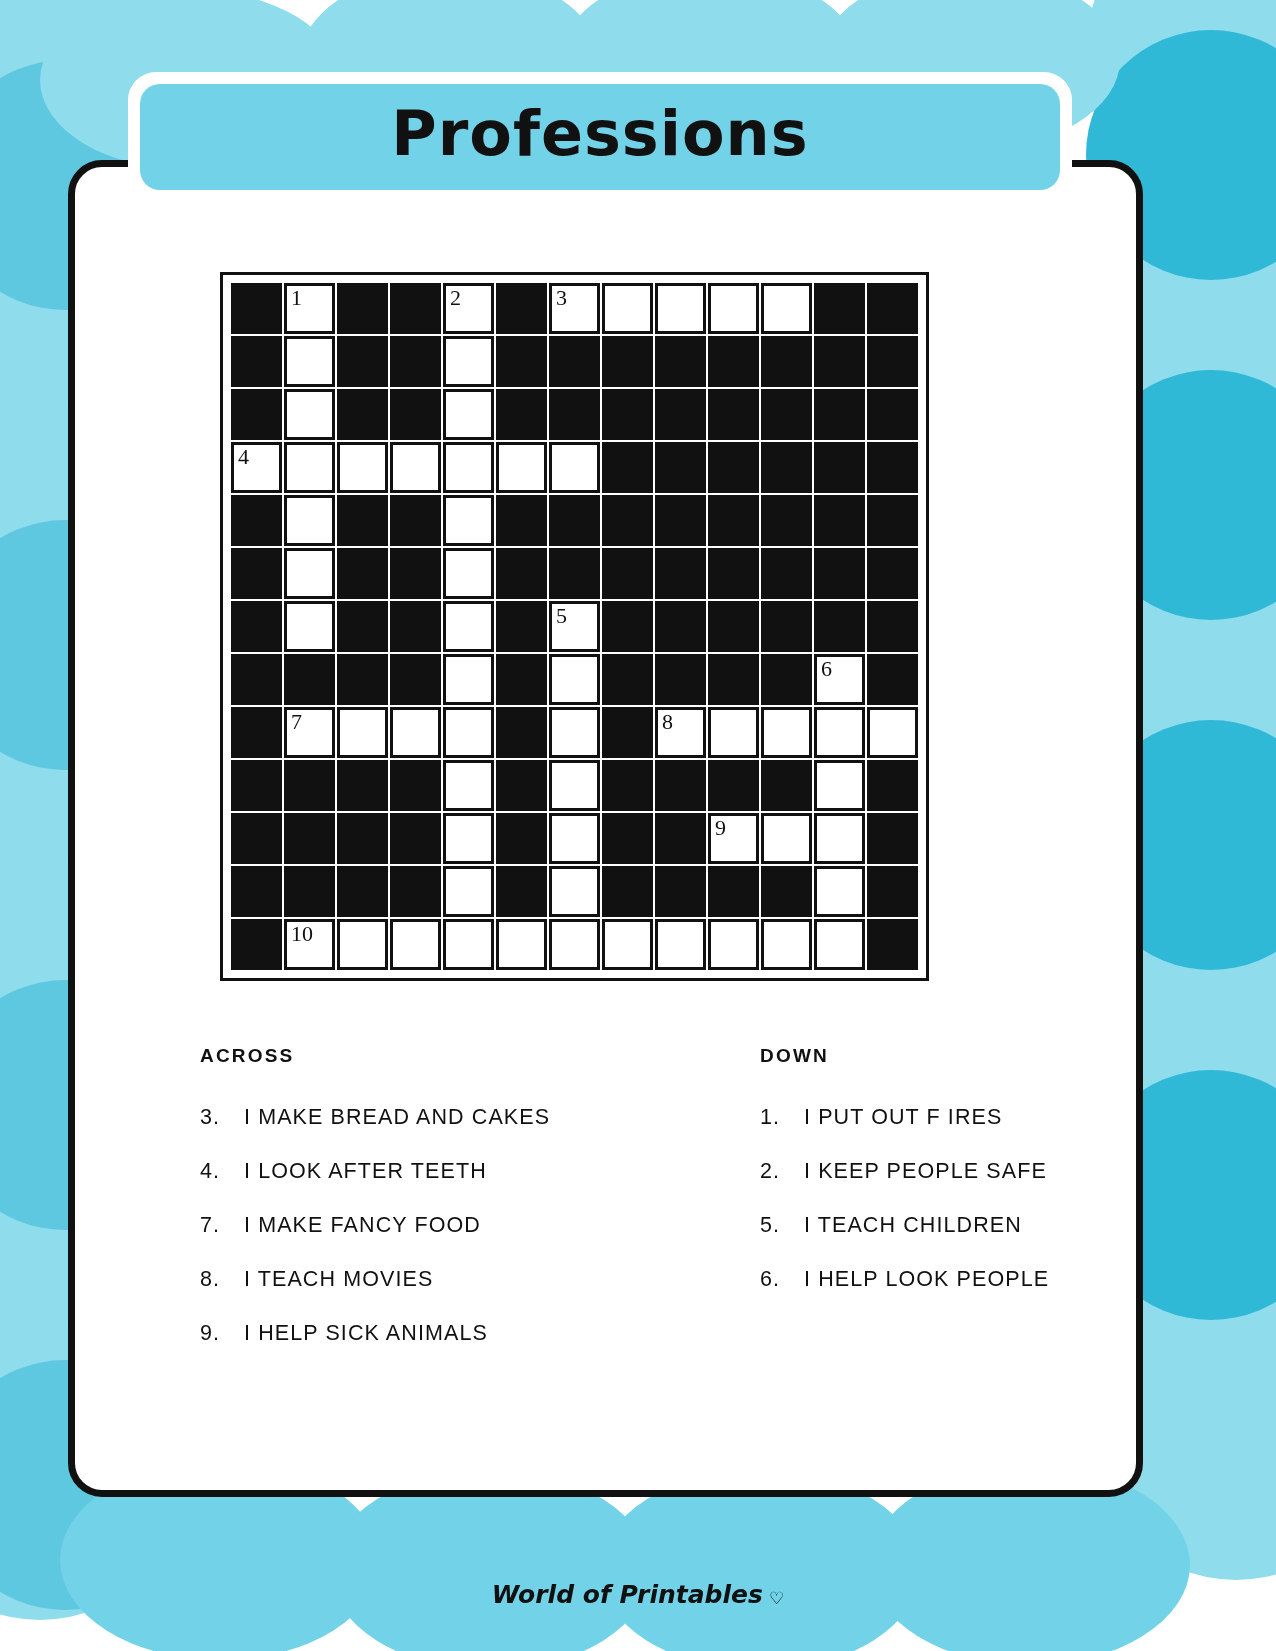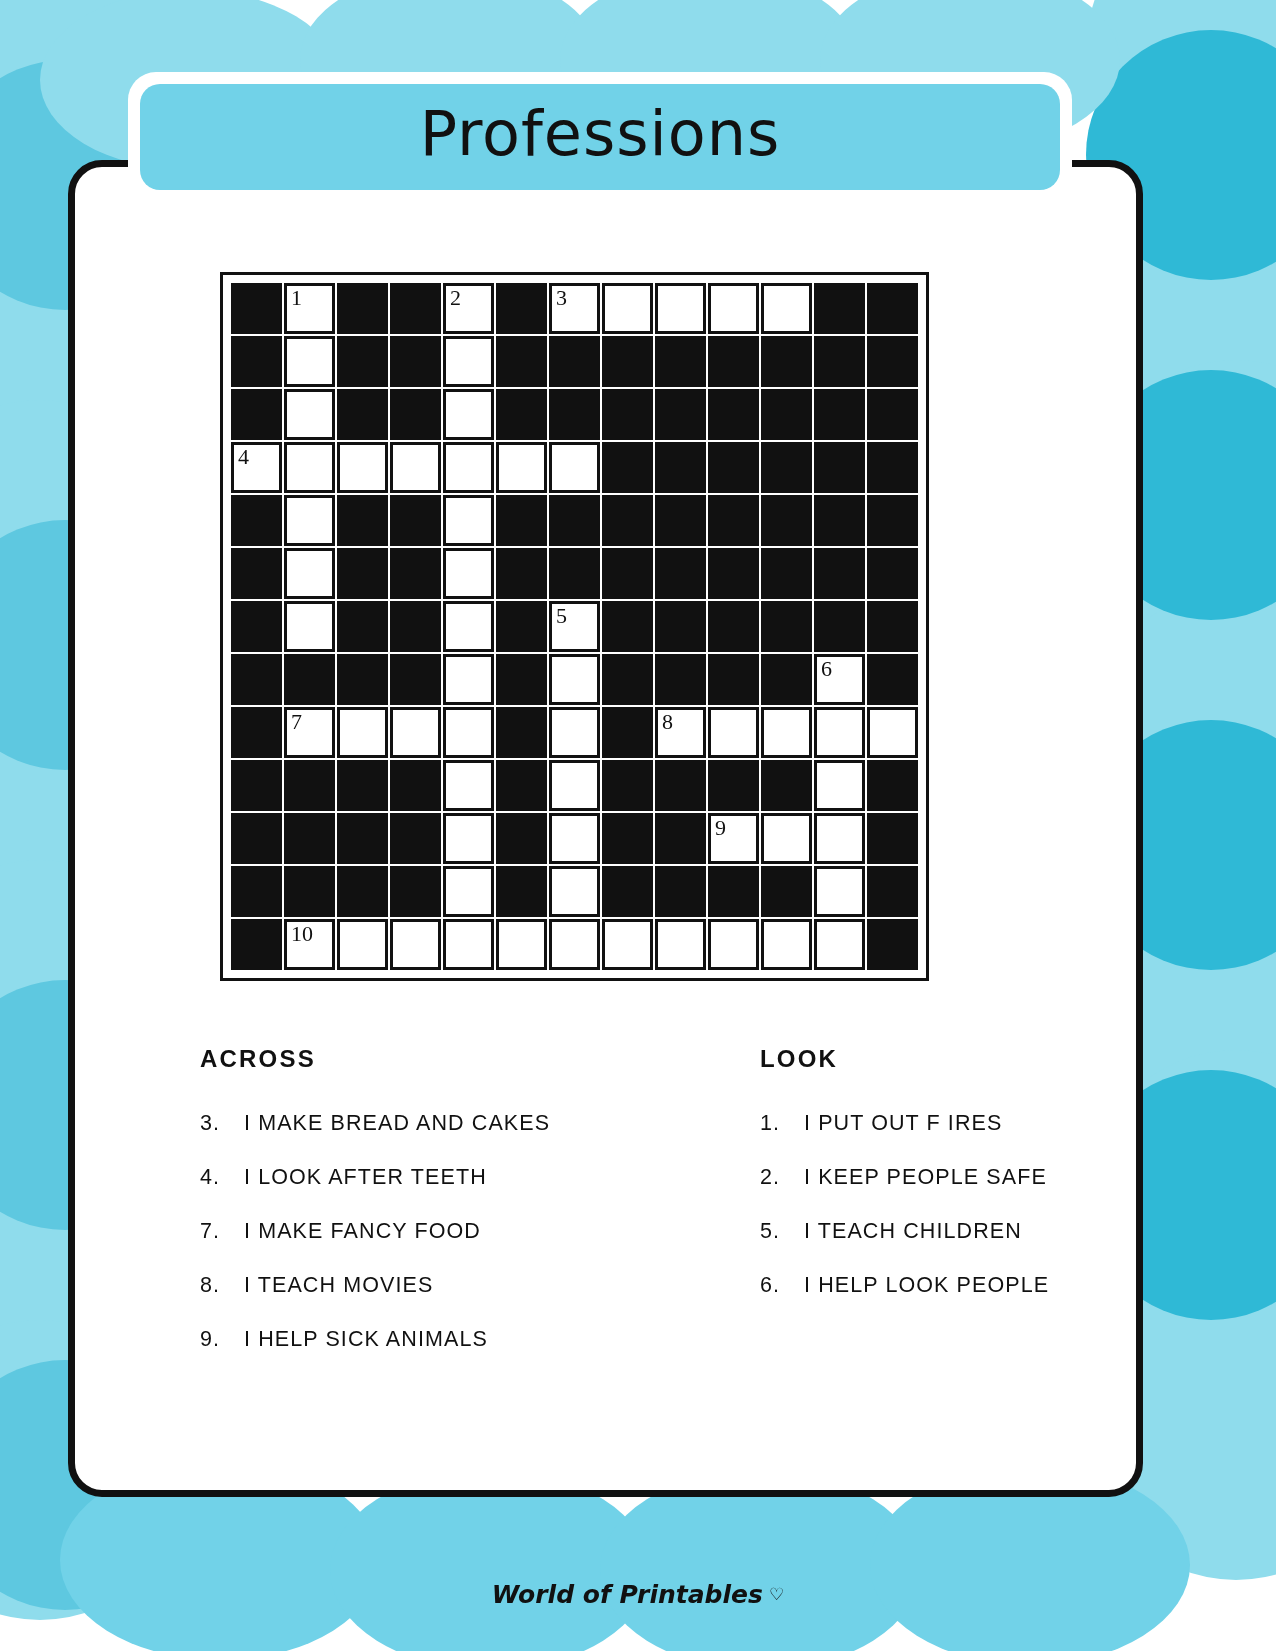--- a/index.html
+++ b/index.html
@@ -65,21 +65,21 @@
     height: 100%;
     background: #71d2e8;
     border-radius: 20px;
     display: flex;
     align-items: center;
     justify-content: center;
     box-sizing: border-box;
   }
   .title-text {
     font-family: "DejaVu Sans", sans-serif;
-    font-weight: normal;
+    font-weight: bold;
     font-size: 62px;
     letter-spacing: 1px;
     color: #111111;
     line-height: 1;
     padding-bottom: 6px;
   }
 
   
   .grid-outer {
     position: absolute;
@@ -126,21 +126,21 @@
     gap: 0px;
   }
   .clue-col {
     width: 560px;
   }
   .clue-col.down {
     width: 320px;
   }
   .clue-heading {
     font-family: "Liberation Sans", sans-serif;
-    font-size: 24px;
+    font-size: 19px;
     font-weight: bold;
     letter-spacing: 2.2px;
     color: #111111;
     margin-bottom: 38px;
   }
   .clue-row {
     display: flex;
     align-items: baseline;
     margin-bottom: 29px;
     font-size: 21.5px;
@@ -155,21 +155,21 @@
     flex: 1;
   }
 
   
   .footer {
     position: absolute;
     left: 0;
     right: 0;
     bottom: 42px;
     display: flex;
-    align-items: center;
+    align-items: flex-end;
     justify-content: center;
     gap: 14px;
     z-index: 9;
   }
   .footer-brand {
     font-family: "DejaVu Sans", sans-serif;
     font-style: italic;
     font-weight: bold;
     font-size: 25px;
     color: #111111;
@@ -451,21 +451,21 @@
           <span class="clue-num">8.</span>
           <span class="clue-text">I TEACH MOVIES</span>
         </div>
         <div class="clue-row">
           <span class="clue-num">9.</span>
           <span class="clue-text">I HELP SICK ANIMALS</span>
         </div>
       </div>
   </div>
   <div class="clue-col down">
-    <div class="clue-heading">LOOK</div>
+    <div class="clue-heading">DOWN</div>
     <div id="down-list">
         <div class="clue-row">
           <span class="clue-num">1.</span>
           <span class="clue-text">I PUT OUT F IRES</span>
         </div>
         <div class="clue-row">
           <span class="clue-num">2.</span>
           <span class="clue-text">I KEEP PEOPLE SAFE</span>
         </div>
         <div class="clue-row">

